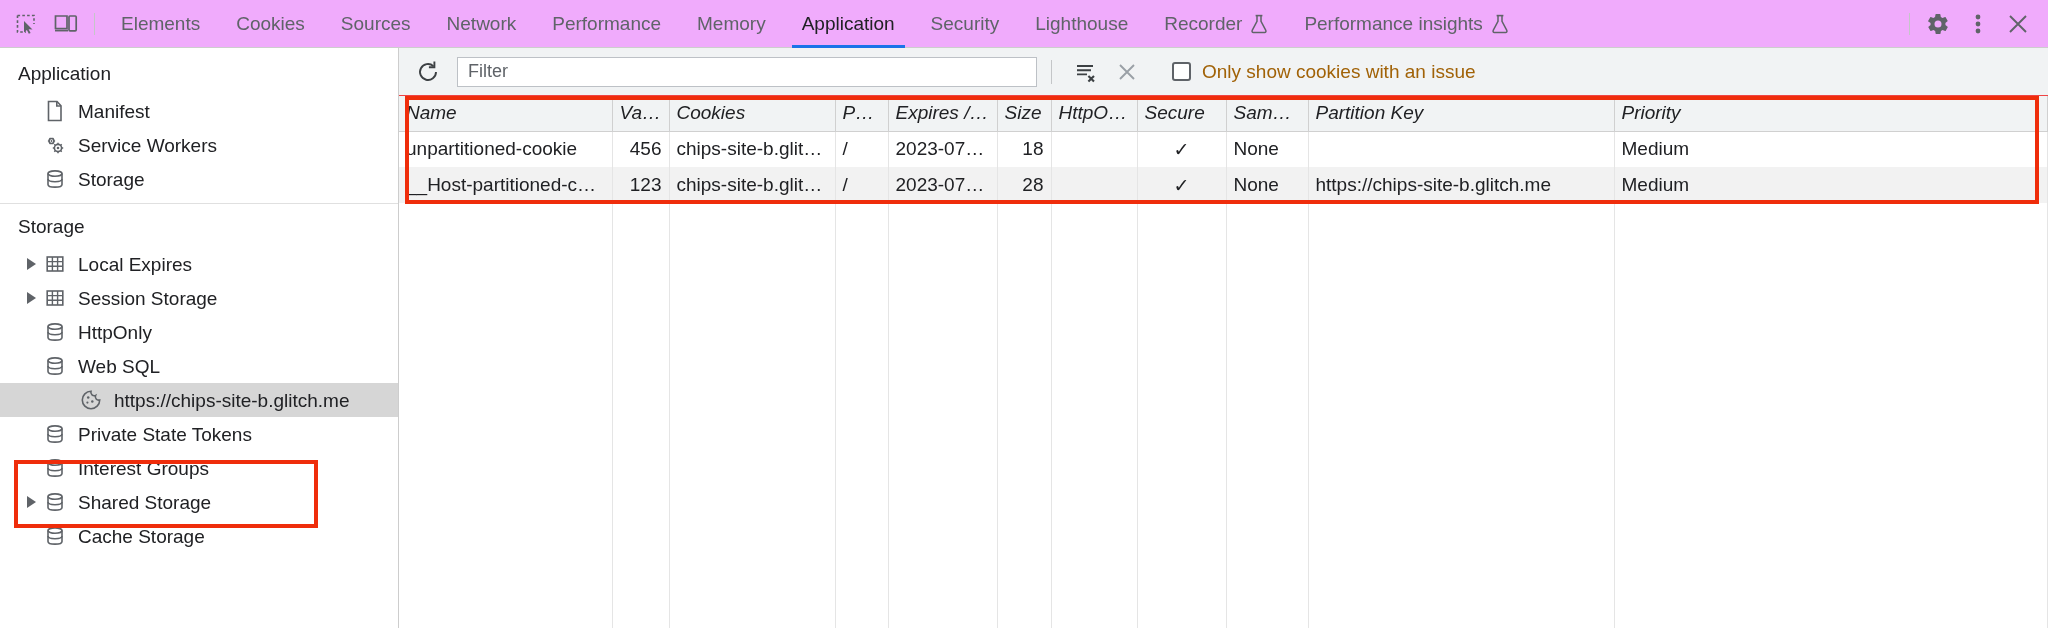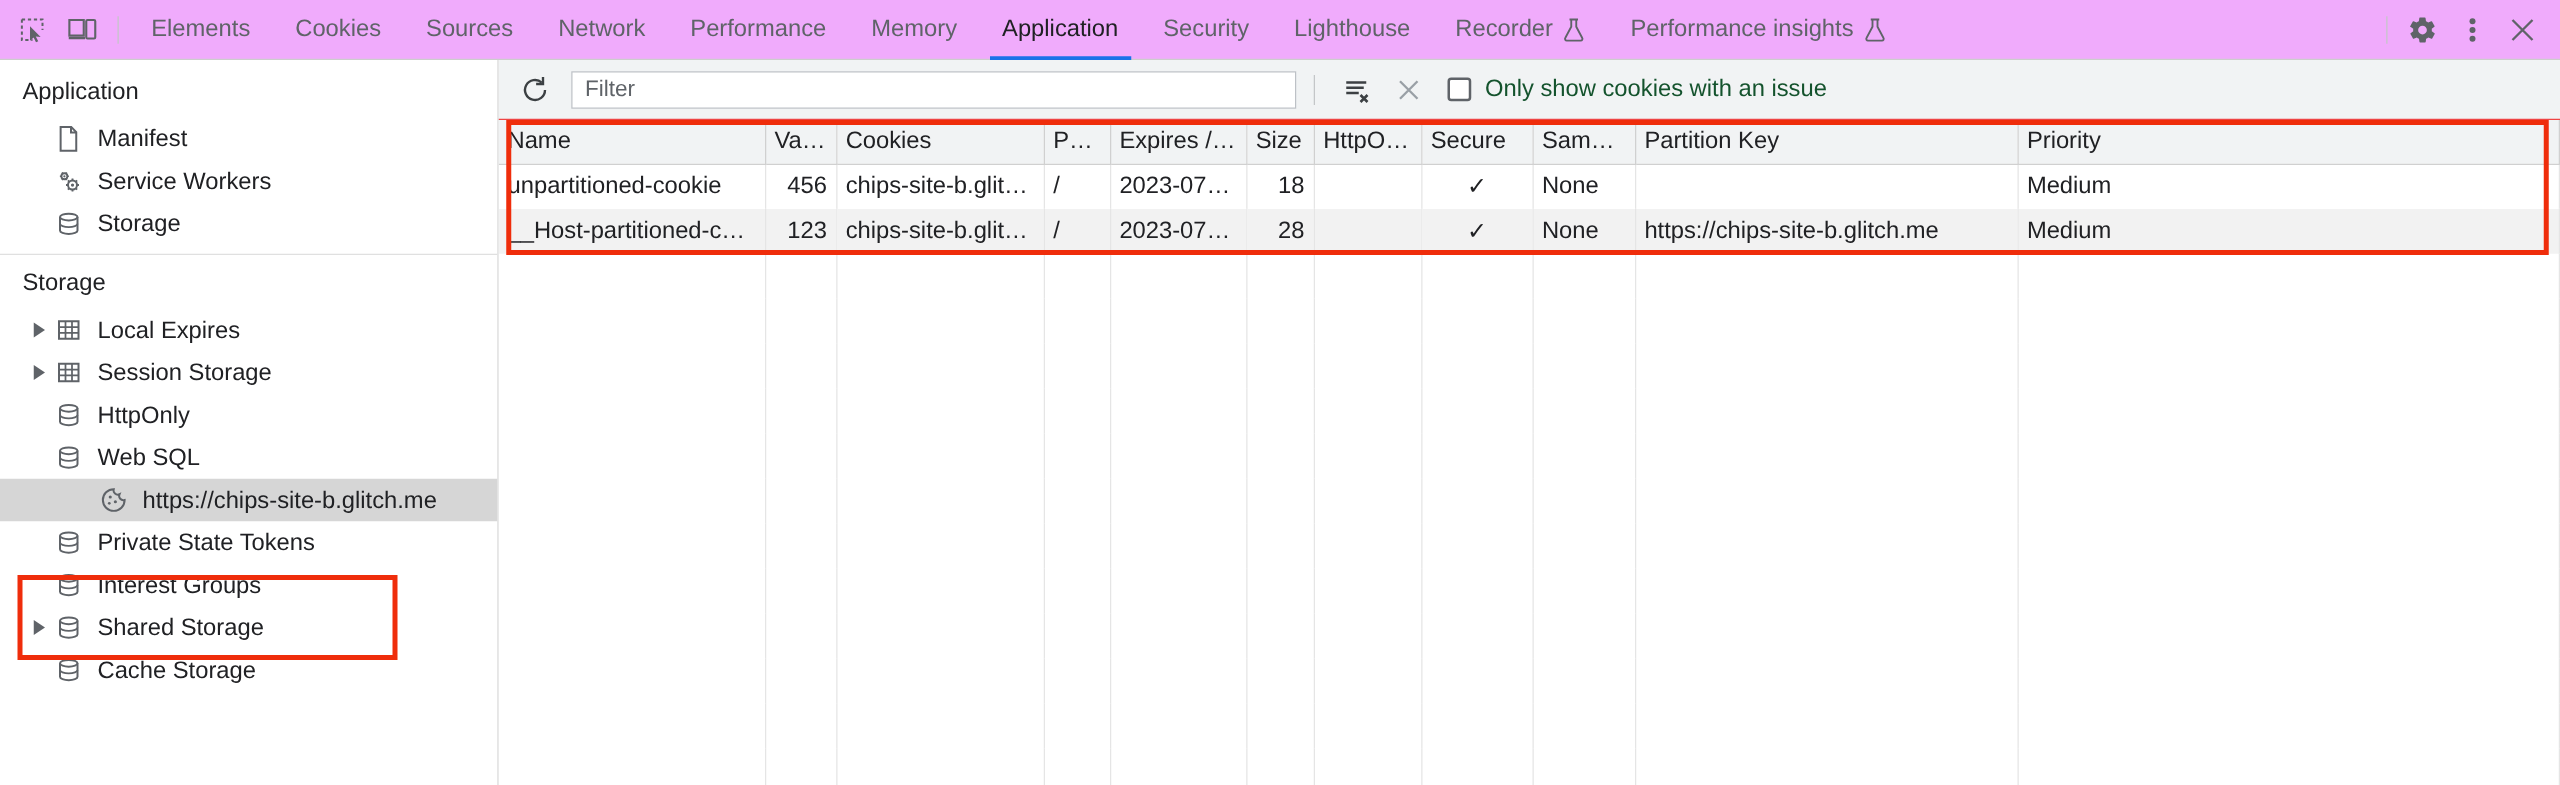--- a/index.html
+++ b/index.html
@@ -202,24 +202,24 @@
   .fb-sep {
     width: 1px; height: 24px;
     background: #c4c6c8;
     margin: 0 10px;
     flex: 0 0 auto;
   }
   .cb-wrap {
     display: flex;
     align-items: center;
     gap: 11px;
-    margin-left: 8px;
+    margin-left: 22px;
     cursor: pointer;
     font-size: 19px;
-    color: #14532d;
+    color: #a16207;
     white-space: nowrap;
   }
   .cbox {
     width: 19px; height: 19px;
     border: 2px solid #5f6368;
     border-radius: 3px;
     background: #fff;
   }
 
   
@@ -242,20 +242,21 @@
     text-align: left;
     height: 35px;
     padding: 0 7px;
     border-right: 1px solid #d0d0d0;
     border-bottom: 1px solid #d0d0d0;
     white-space: nowrap;
     overflow: hidden;
     text-overflow: ellipsis;
     font-size: 19px;
     color: #202124;
+    font-style: italic;
   }
   table.grid td {
     height: 36px;
     padding: 0 7px;
     border-right: 1px solid #e5e5e5;
     white-space: nowrap;
     overflow: hidden;
     text-overflow: ellipsis;
     font-size: 19px;
     color: #202124;

